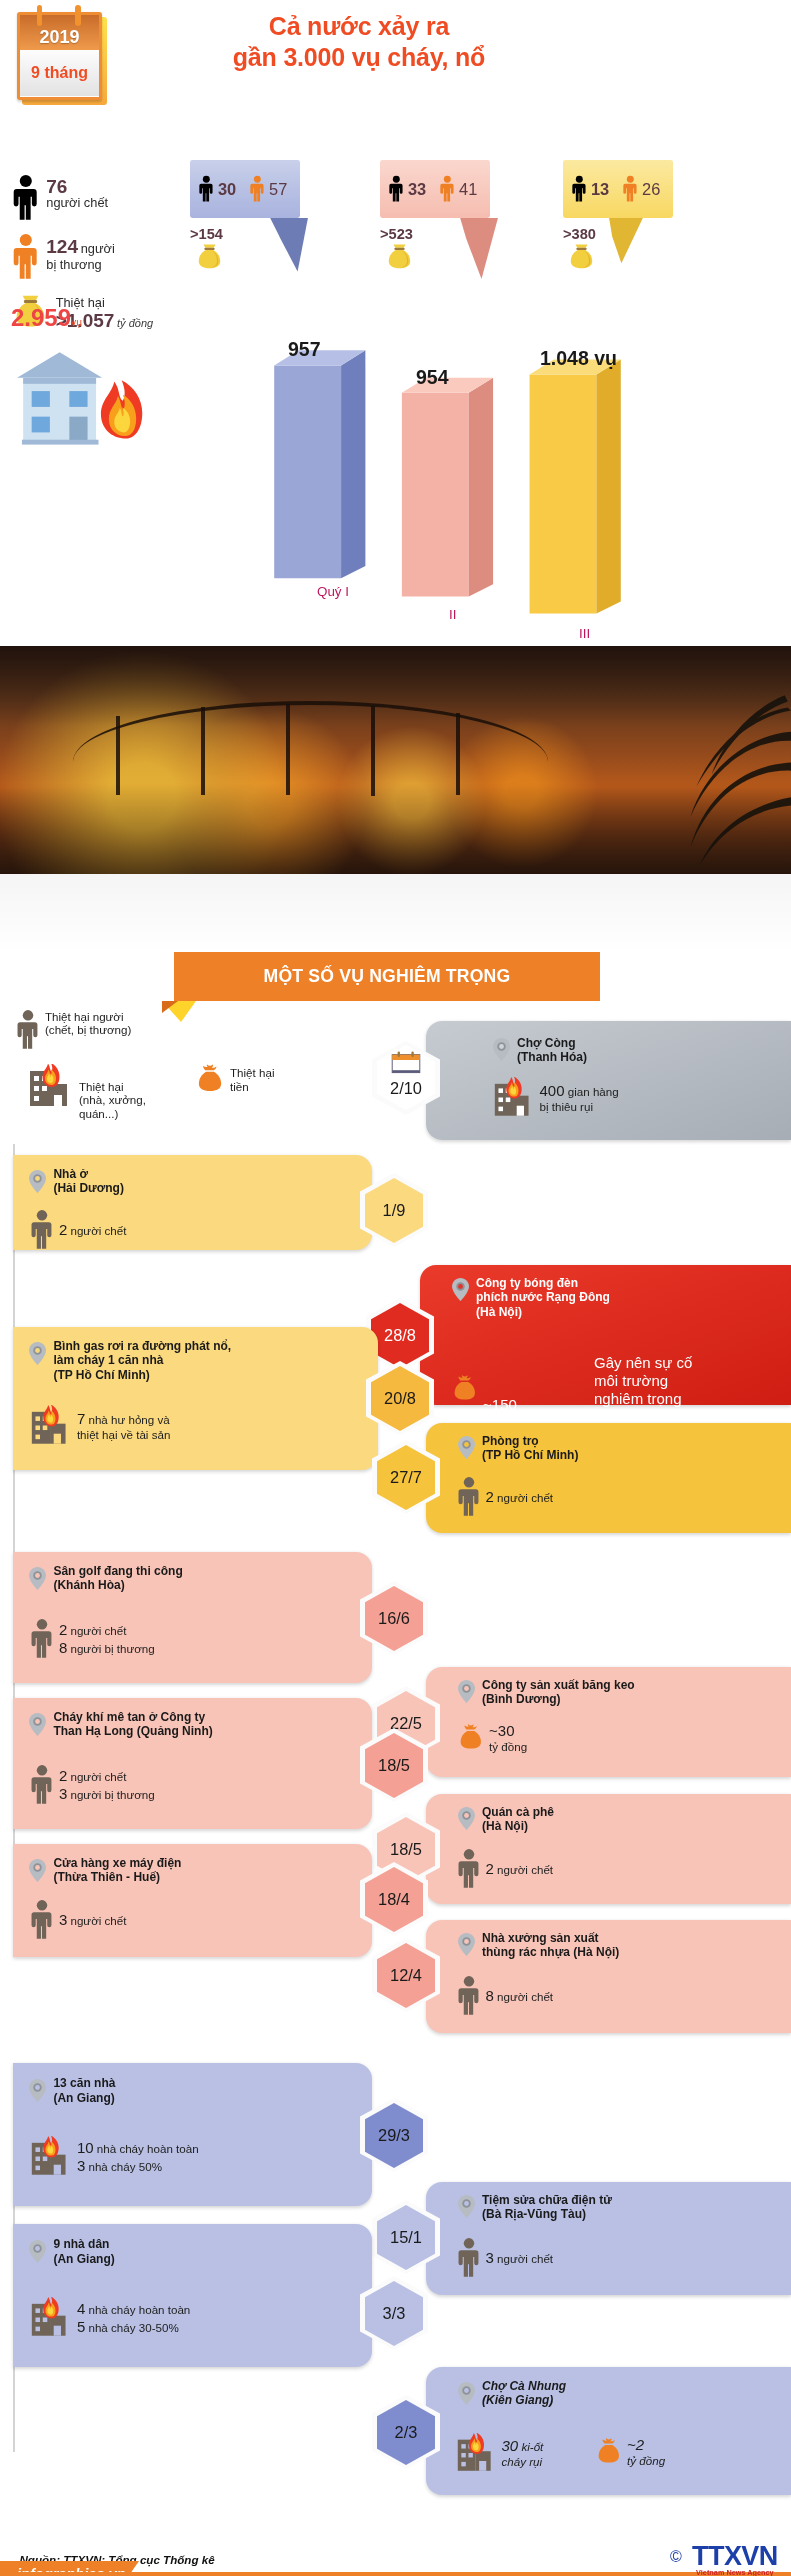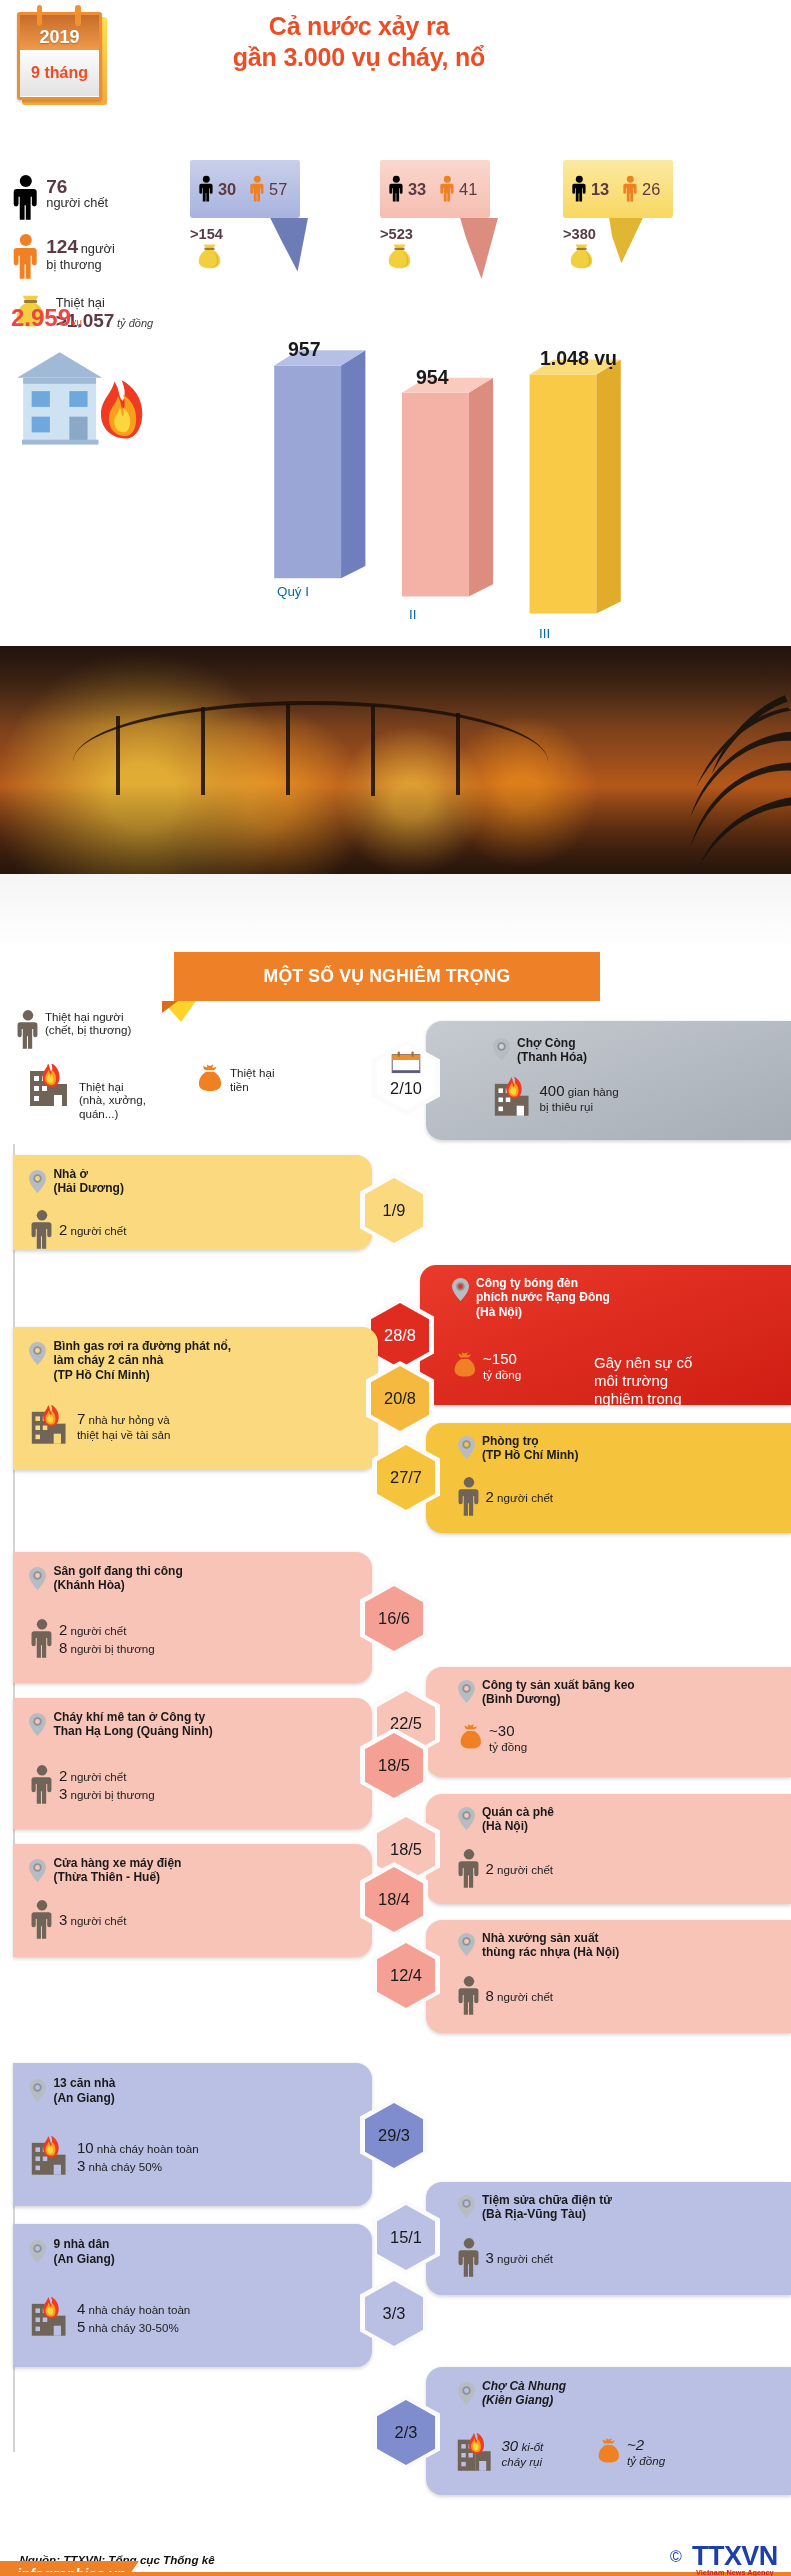--- a/index.html
+++ b/index.html
@@ -50,21 +50,21 @@
   .total-vu { position:absolute; left:11px; top:304px; }
   .total-num { font-size:24px; font-weight:bold; color:#ef4444; }
   .total-unit { font-size:10.3px; color:#f04c23; }
 
   
   .bubble { position:absolute; border-radius:2.4px; }
   .bubble .inner { display:flex; align-items:center; height:100%; padding-left:8.5px; gap:4.9px;}
   .bub-num { font-size:16.4px; font-weight:bold; color:#5b3a44; }
   .bub-below { position:absolute; font-size:14.6px; font-weight:bold; color:#5b3a44; }
   .bar-value { position:absolute; font-size:19.5px; font-weight:bold; color:#1a1a1a; }
-  .bar-cat   { position:absolute; font-size:13.4px; color:#0369a1; }
+  .bar-cat   { position:absolute; font-size:13.4px; color:#be185d;margin-left:40px; }
 
   
   .photo { position:absolute; left:0; top:646px; width:791px; height:228px;
      background:
        radial-gradient(circle at 18% 66%, rgba(255,200,60,.92) 0 5%, rgba(0,0,0,0) 22%),
        radial-gradient(circle at 34% 70%, rgba(255,160,40,.9) 0 4%, rgba(0,0,0,0) 18%),
        radial-gradient(circle at 52% 68%, rgba(255,190,60,.85) 0 4%, rgba(0,0,0,0) 17%),
        radial-gradient(circle at 66% 64%, rgba(255,150,30,.8) 0 3%, rgba(0,0,0,0) 14%),
        linear-gradient(180deg,#432a1d 0%,#6e3f20 22%,#a8541f 48%,#c9621d 62%,#7a3c17 82%,#3a2113 100%);
      overflow:hidden; }
@@ -90,21 +90,21 @@
   .lg-txt { font-size:11.6px; color:#1d1d1d; line-height:1.15; }
 
   
   .tl-line { position:absolute; background:#d4d4d4; width:1.8px; }
 
   .card { position:absolute; border-radius:16px; box-shadow:0 1.8px 3.7px rgba(0,0,0,.16); }
   .card .ttl { position:absolute; font-size:12px; font-weight:bold; color:#1a1a1a; line-height:1.2; }
   .card .ttl.white { color:#ffffff; }
   .fact { position:absolute; display:flex; align-items:center; gap:5.5px; }
   .fact-txt { font-size:11.6px; color:#1d1d1d; line-height:1.2; }
-  .fact-txt.white { color:#ffffff; }
+  .fact-txt.white { color:#ffffff;margin-top:46px; }
   .fact-num { font-size:15px; font-weight:normal; color:#1d1d1d; }
   .fact-num.white { color:#fff; }
   .note { position:absolute; font-size:15px; color:#fff; line-height:1.2;margin-left:28px; }
 
   .hex { position:absolute; width:58px; height:65px;
      clip-path:polygon(50% 0%,100% 25%,100% 75%,50% 100%,0% 75%,0% 25%);
      display:flex; align-items:center; justify-content:center;
      font-size:16.4px; color:#1a1a1a; }
   .hex-outer { position:absolute; width:68px; height:74px;
      clip-path:polygon(50% 0%,100% 25%,100% 75%,50% 100%,0% 75%,0% 25%);
@@ -485,21 +485,21 @@
   </div>
 
   <div class="card" style="left:13.4px;top:1327px;width:365px;height:143px;background:#fbd97f;border-radius:0 16px 16px 0;">
     <svg style="position:absolute;left:16px;top:14.6px" width="17" height="23" viewBox="0 0 28 38">
       <path d="M14 0C6.3 0 0 6.3 0 14c0 10 14 24 14 24s14-14 14-24C28 6.3 21.7 0 14 0z" fill="#b7bcc2"></path>
       <circle cx="14" cy="14" r="7" fill="#8d9399"></circle>
         <circle cx="14" cy="14" r="4" fill="#f5d87d"></circle>
     </svg>
     <div class="ttl" style="left:40px;top:12px">
       <div>Bình gas rơi ra đường phát nổ,</div>
-      <div>làm cháy 2 căn nhà</div>
+      <div>làm cháy 1 căn nhà</div>
       <div>(TP Hồ Chí Minh)</div>
     </div>
     <div class="fact" style="left:17px;top:78px">
       <svg width="41" height="41" viewBox="0 0 90 88">
         <rect x="4" y="14" width="40" height="70" fill="#6f6457"></rect>
           <rect x="44" y="40" width="34" height="44" fill="#6f6457"></rect>
         <rect x="12" y="24" width="10" height="10" fill="#fbd97f"></rect>
           <rect x="28" y="24" width="10" height="10" fill="#fbd97f"></rect>
         <rect x="12" y="44" width="10" height="10" fill="#fbd97f"></rect>
           <rect x="28" y="44" width="10" height="10" fill="#fbd97f"></rect>

